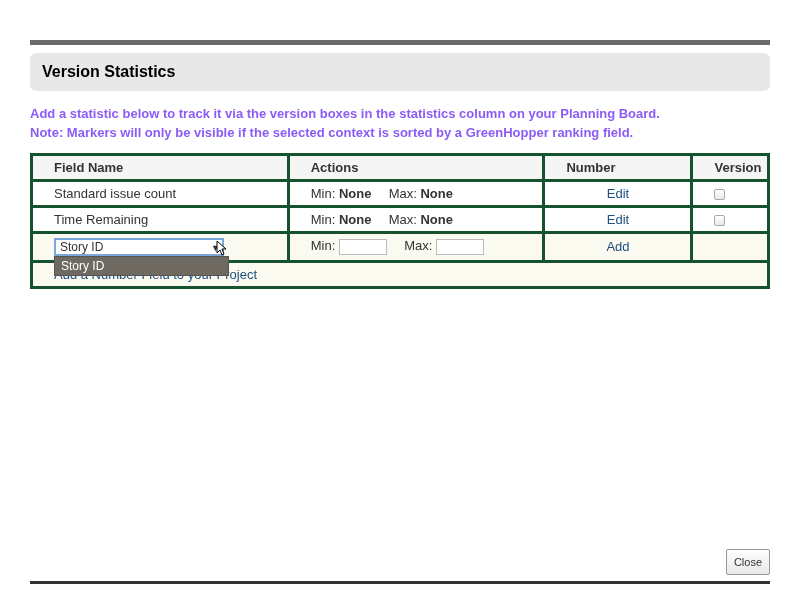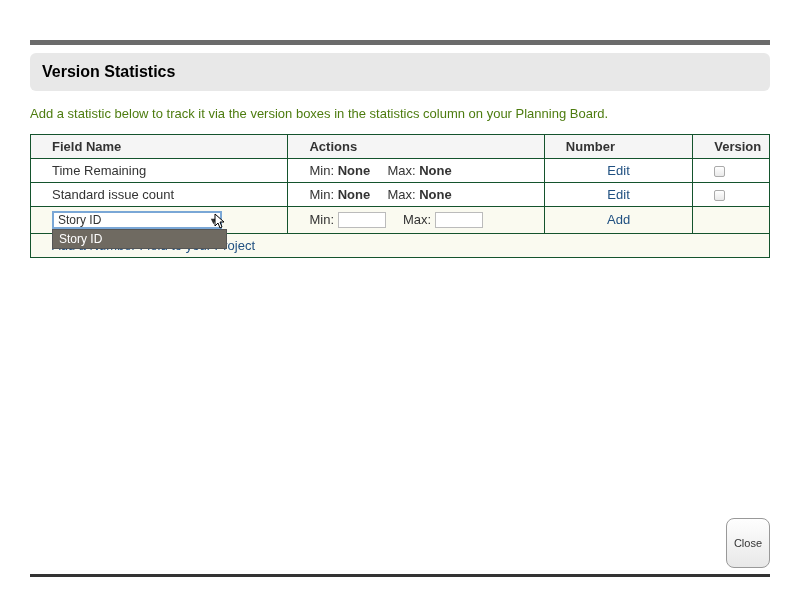--- a/index.html
+++ b/index.html
@@ -24,29 +24,30 @@
     background: #e8e8e8;
     padding: 10px 12px;
     font-size: 16px;
     font-weight: bold;
     color: #000000;
     border-radius: 6px;
   }
   .description {
     padding: 14px 0 10px 0;
     line-height: 1.45;
-    color: #4d7c0f;
+    color: #8b5cf6;
+    font-weight: bold;
   }
   table.stats {
     width: 100%;
     border-collapse: collapse;
     table-layout: fixed;
   }
   table.stats th, table.stats td {
-    border: 1px solid #14532d;
+    border: 3px solid #14532d;
     padding: 4px 21px;
     text-align: left;
     vertical-align: middle;
     height: 24px;
   }
   table.stats th {
     background: #f5f5f5;
     font-weight: bold;
     color: #333;
   }
@@ -124,79 +125,80 @@
   }
   .footer-area {
     width: 740px;
     margin: 260px auto 0 auto;
     text-align: right;
   }
   .close-btn {
     display: inline-block;
     border: 1px solid #999;
     background: linear-gradient(#fefefe,#e8e8e8);
-    padding: 18px 7px;
+    padding: 6px 7px;
     font-size: 11px;
-    border-radius: 8px;
+    border-radius: 2px;
     color: #333;
     cursor: pointer;
   }
   .bottom-rule {
     width: 740px;
     height: 3px;
     background: #333;
     margin: 6px auto 0 auto;
   }
 </style>
 </head>
 <body>
 
 <div class="container">
   <div class="top-rule"></div>
 
   <div class="panel-header">Version Statistics</div>
 
   <div class="description">
     <div>Add a statistic below to track it via the version boxes in the statistics column on your Planning Board.</div>
+    <div>Note: Markers will only be visible if the selected context is sorted by a GreenHopper ranking field.</div>
   </div>
 
   <table class="stats">
     <colgroup>
       <col class="c-field">
         <col class="c-cap">
         <col class="c-act">
         <col class="c-mark">
     </colgroup>
     <thead>
       <tr>
         <th>Field Name</th>
         <th>Actions</th>
         <th>Number</th>
         <th>Version</th>
       </tr>
     </thead>
     <tbody>
 
       <tr>
-        <td>Time Remaining</td>
+        <td>Standard issue count</td>
         <td>
           <span class="capacity-label">Min:</span>
           <span class="capacity-value">None</span>
           <span class="capacity-gap"></span>
           <span class="capacity-label">Max:</span>
           <span class="capacity-value">None</span>
         </td>
         <td class="center">
             <span class="edit-link">Edit</span>
           </td>
         <td class="center"><span class="marker-box"></span></td>
       </tr>
 
       <tr>
-        <td>Standard issue count</td>
+        <td>Time Remaining</td>
         <td>
           <span class="capacity-label">Min:</span>
           <span class="capacity-value">None</span>
           <span class="capacity-gap"></span>
           <span class="capacity-label">Max:</span>
           <span class="capacity-value">None</span>
         </td>
         <td class="center">
             <span class="edit-link">Edit</span>
           </td>

